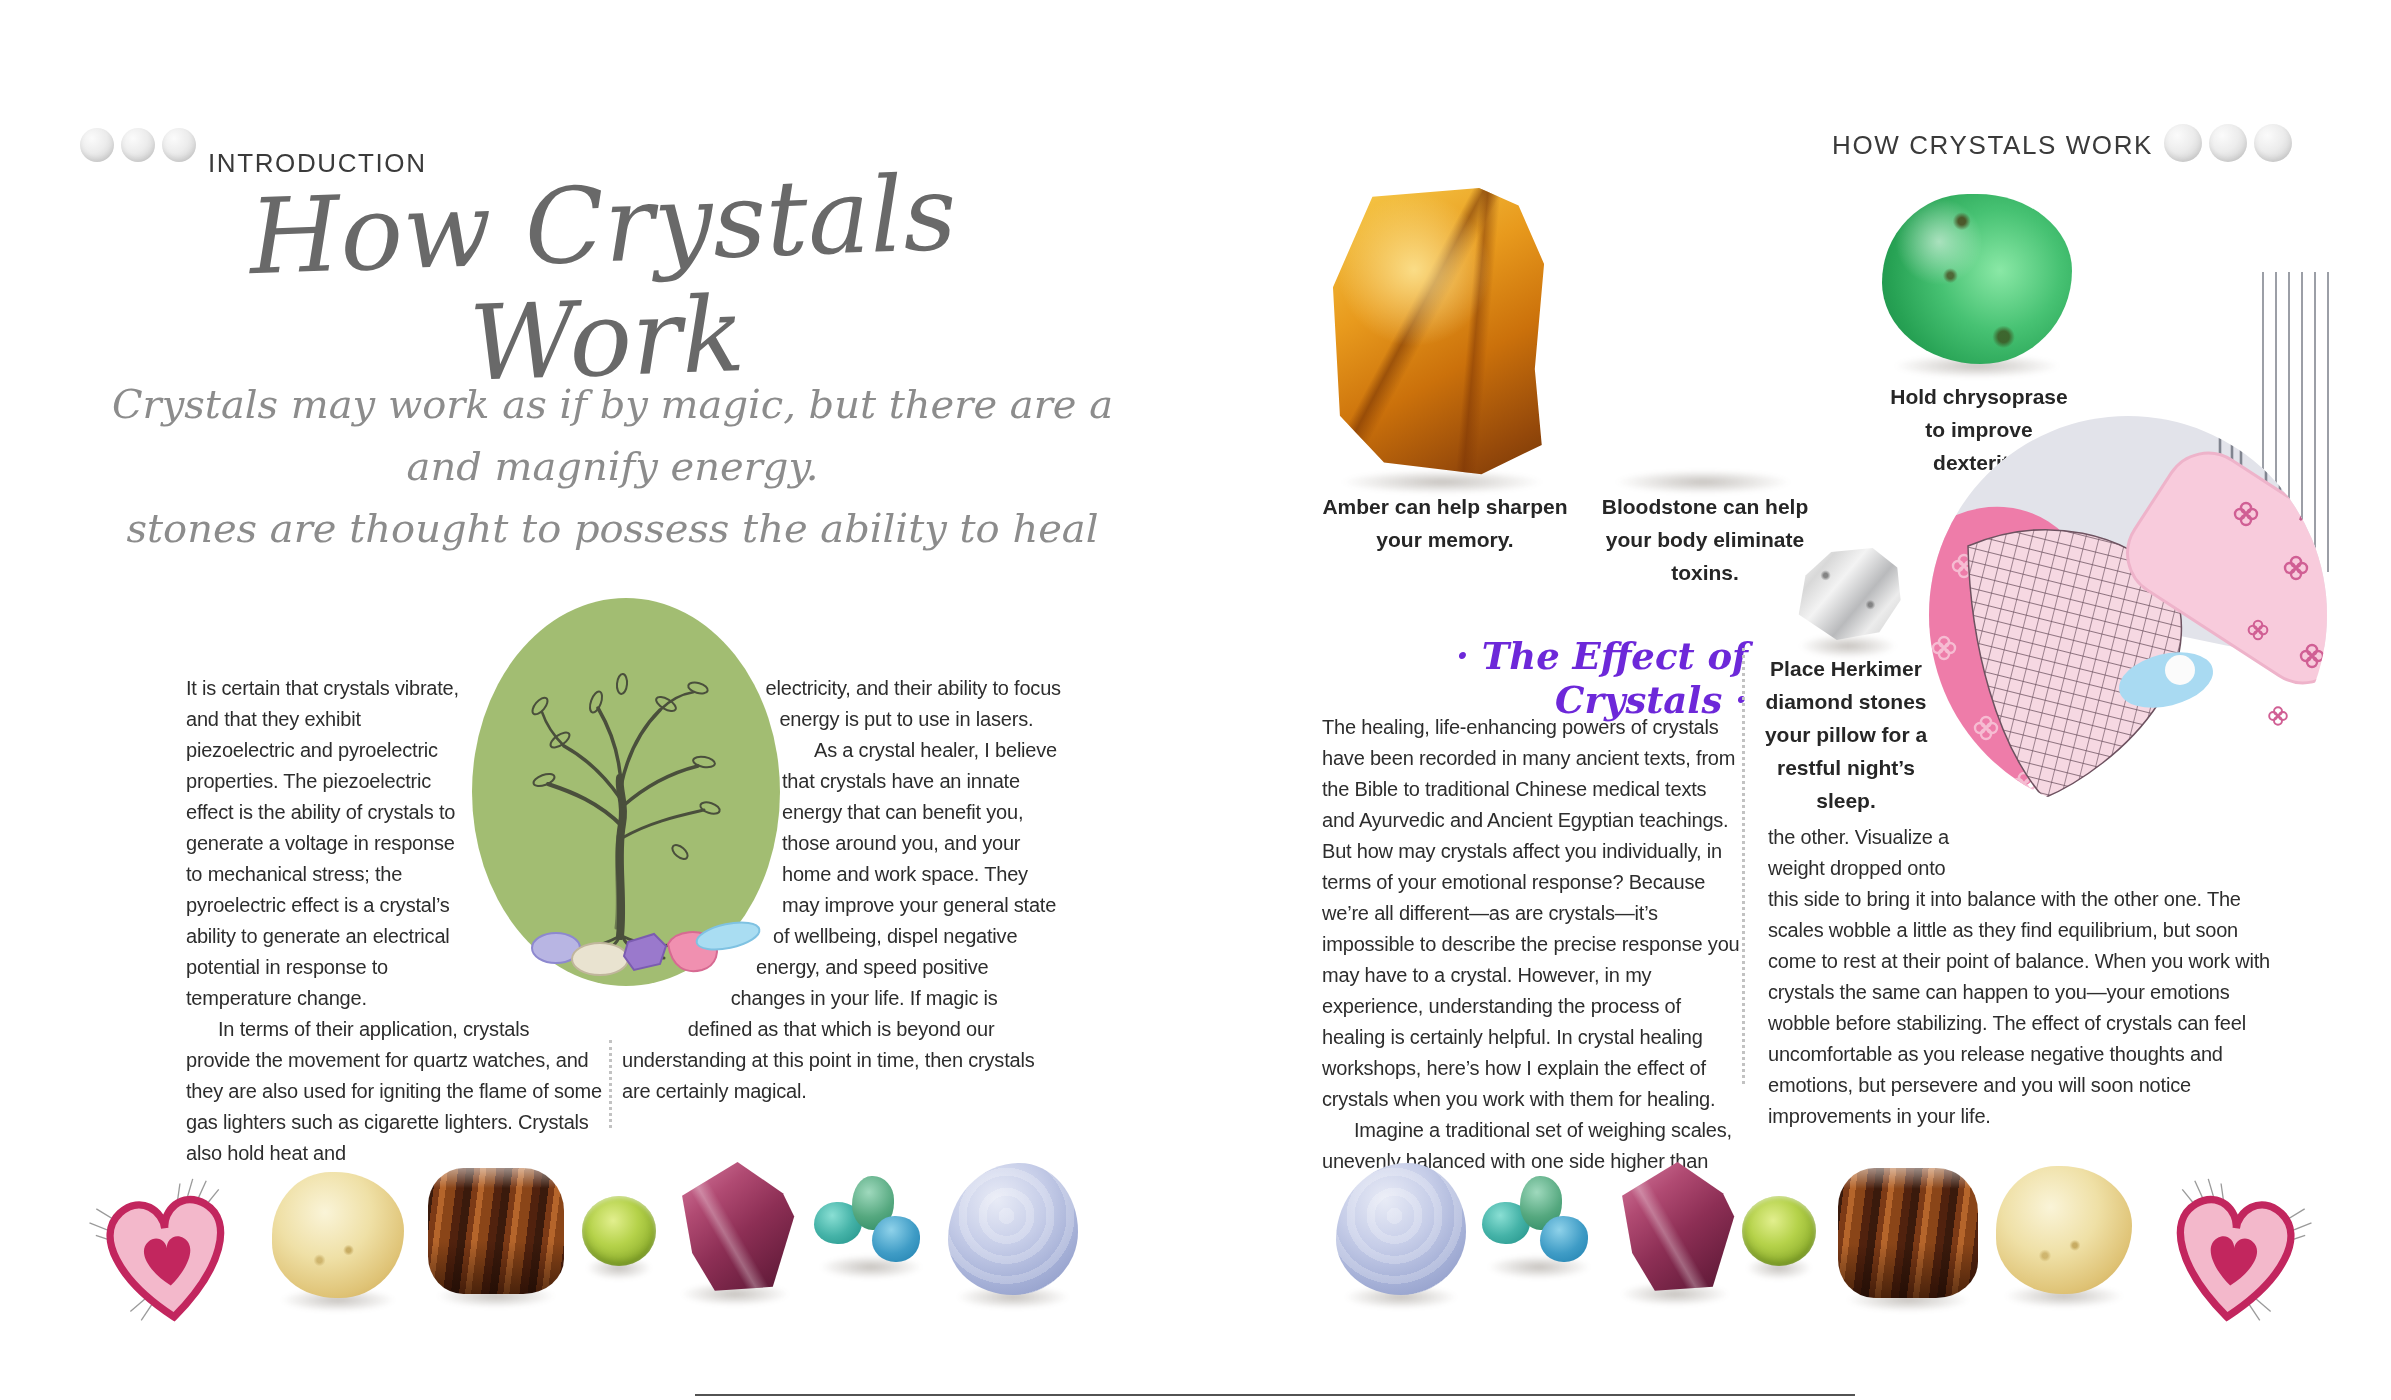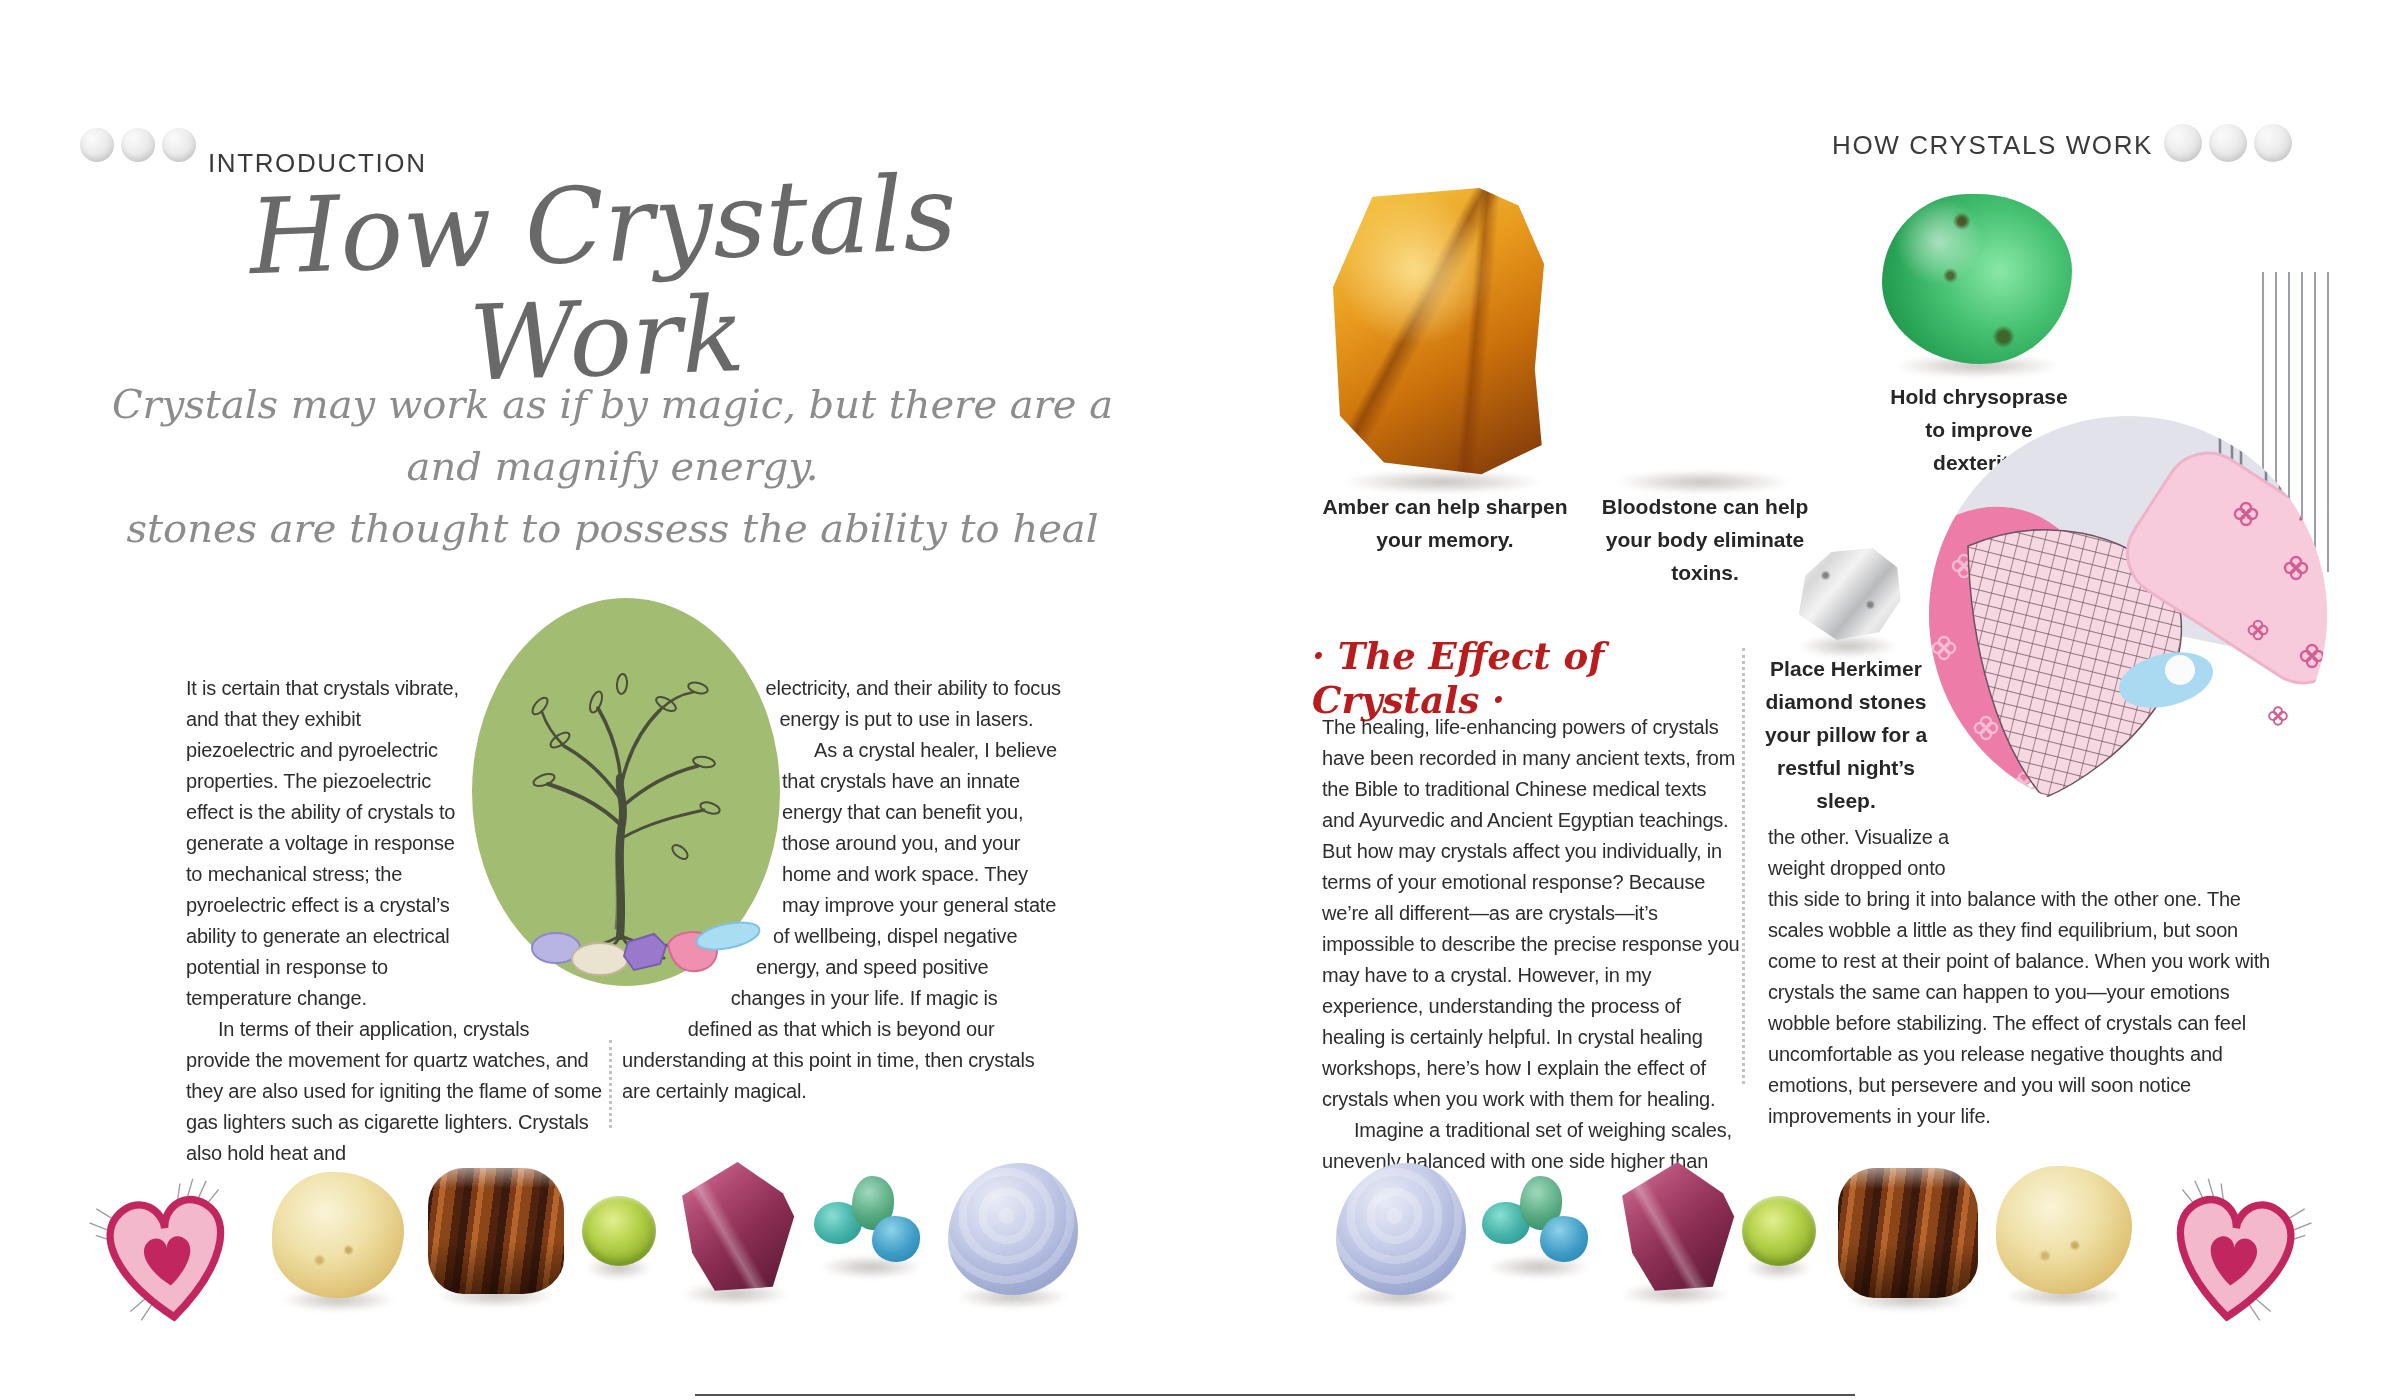--- a/index.html
+++ b/index.html
@@ -15,21 +15,21 @@
        box-shadow:inset 0 -3px 5px rgba(0,0,0,.08);}
   .dots-r .dot{width:38px;height:38px;}
   .runhead{font-size:26px;letter-spacing:1.6px;color:#3a3a3a;white-space:nowrap;}
 
   
   .script{font-family:"DejaVu Serif",serif;font-style:italic;}
   .title{left:110px;top:168px;width:990px;text-align:center;font-size:104px;line-height:1.1;
          color:#696969;transform:rotate(-2deg);font-weight:400;}
   .subtitle{left:110px;top:350px;width:1005px;text-align:center;color:#8c8c8c;font-size:40px;margin-top:23px;}
   .subtitle div{height:62px;line-height:62px;}
-  .section-heading{left:1312px;top:634px;width:436px;text-align:left;font-size:37px;color:#b91c1c;}
+  .section-heading{left:1312px;top:634px;width:436px;text-align:right;font-size:37px;color:#6d28d9;}
 
   
   .bodycol{font-size:20px;line-height:31px;letter-spacing:-0.2px;color:#2d2d2d;margin-top:28px;}
   .bodycol p{margin:0;}
   .bodycol p.indent{text-indent:32px;}
   .colA{left:186px;top:645px;width:426px;height:540px;}
   .colB{left:622px;top:645px;width:443px;height:540px;}
   .colC{left:1322px;top:684px;width:420px;height:470px;}
   .colD{left:1768px;top:794px;width:520px;height:360px;}
   .wrapR{float:right;width:160px;height:355px;shape-outside:ellipse(169px 209px at 173px 147px);}

